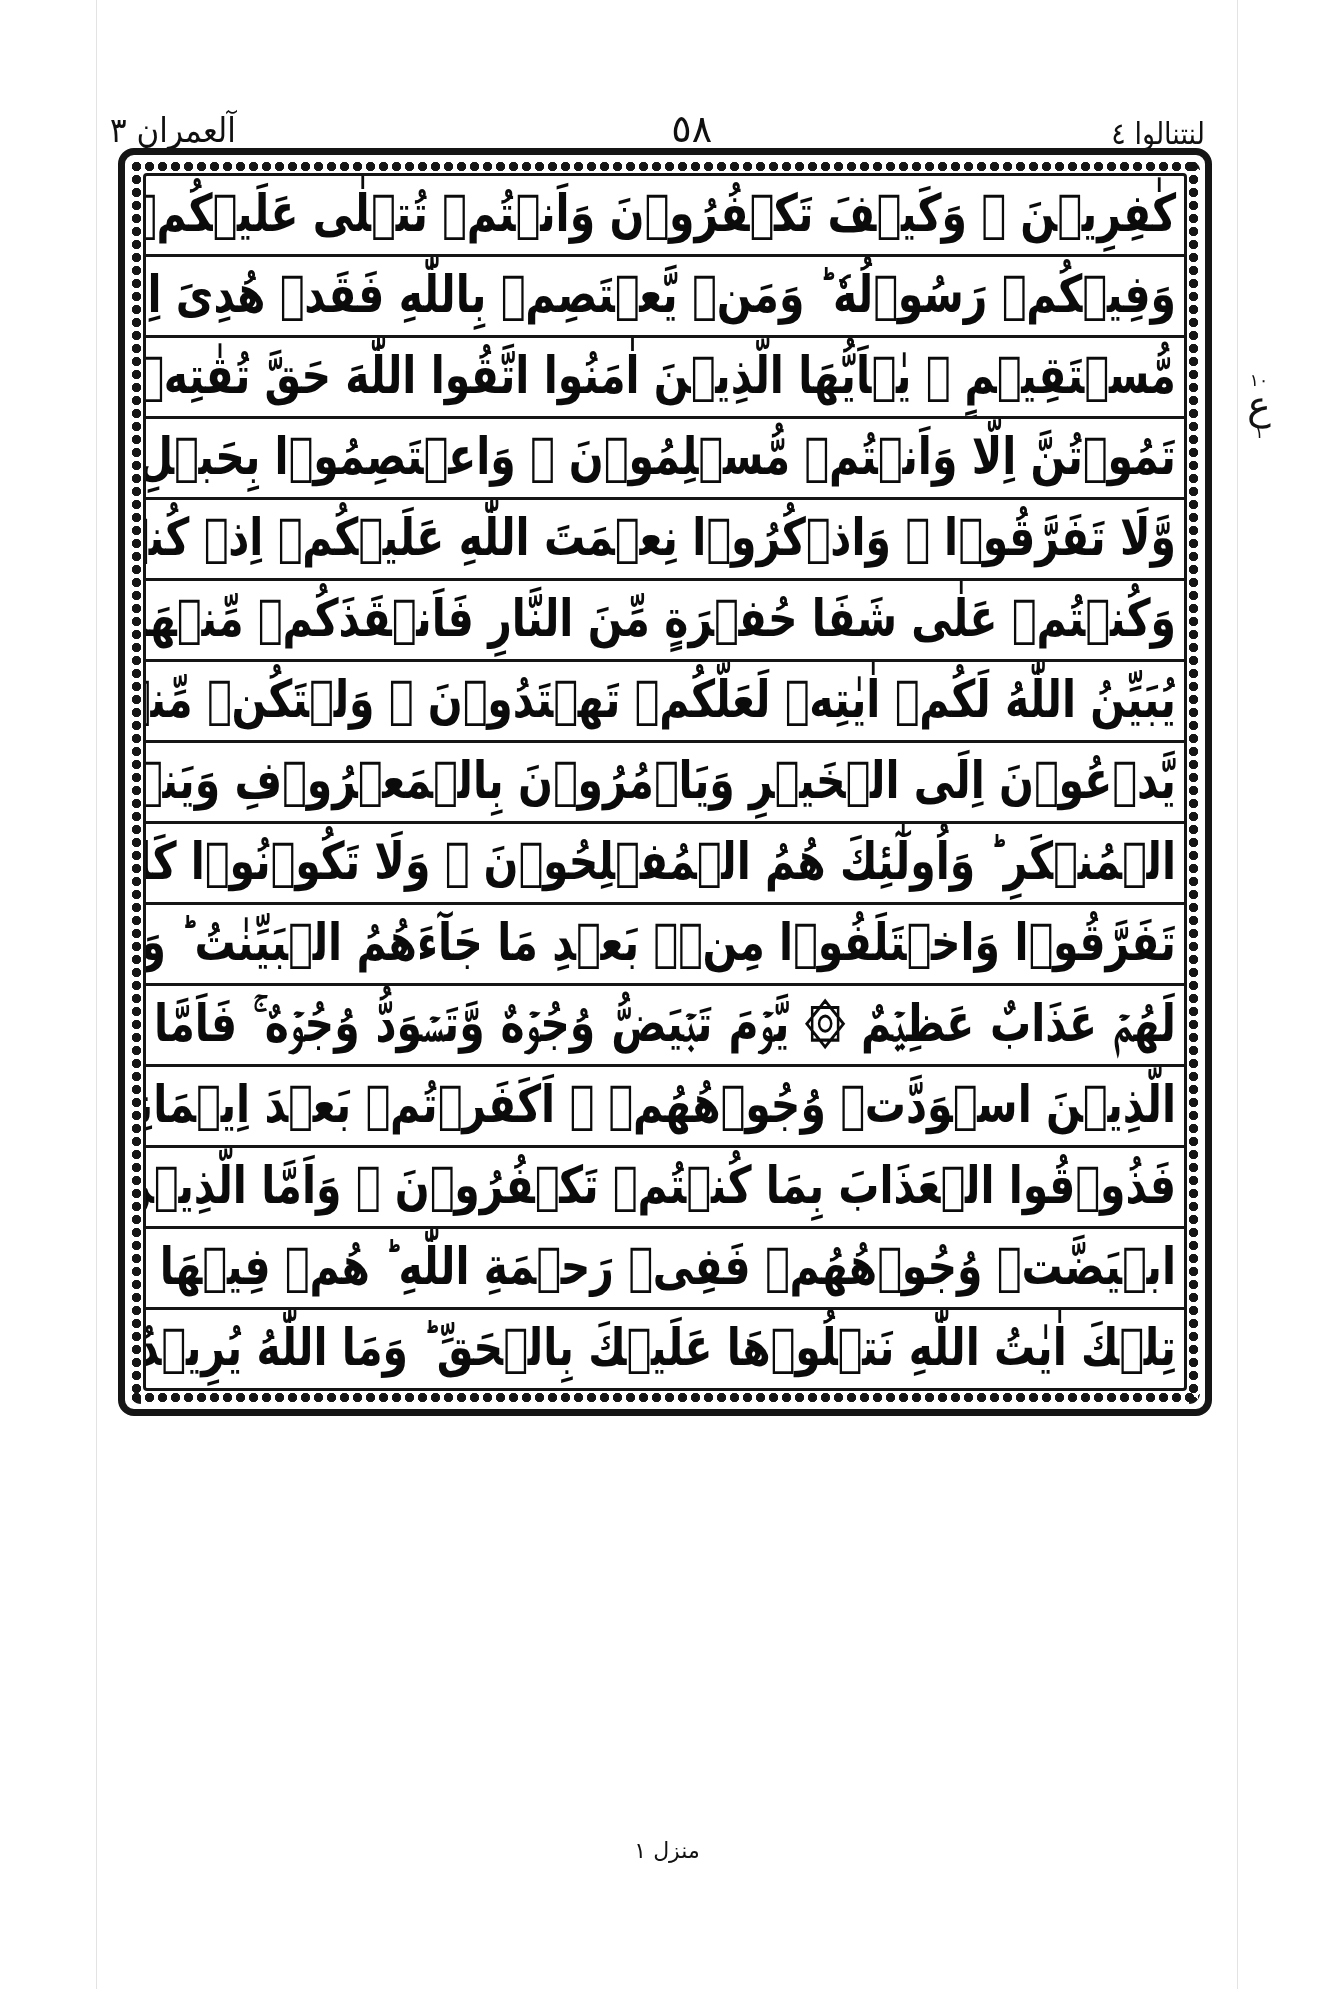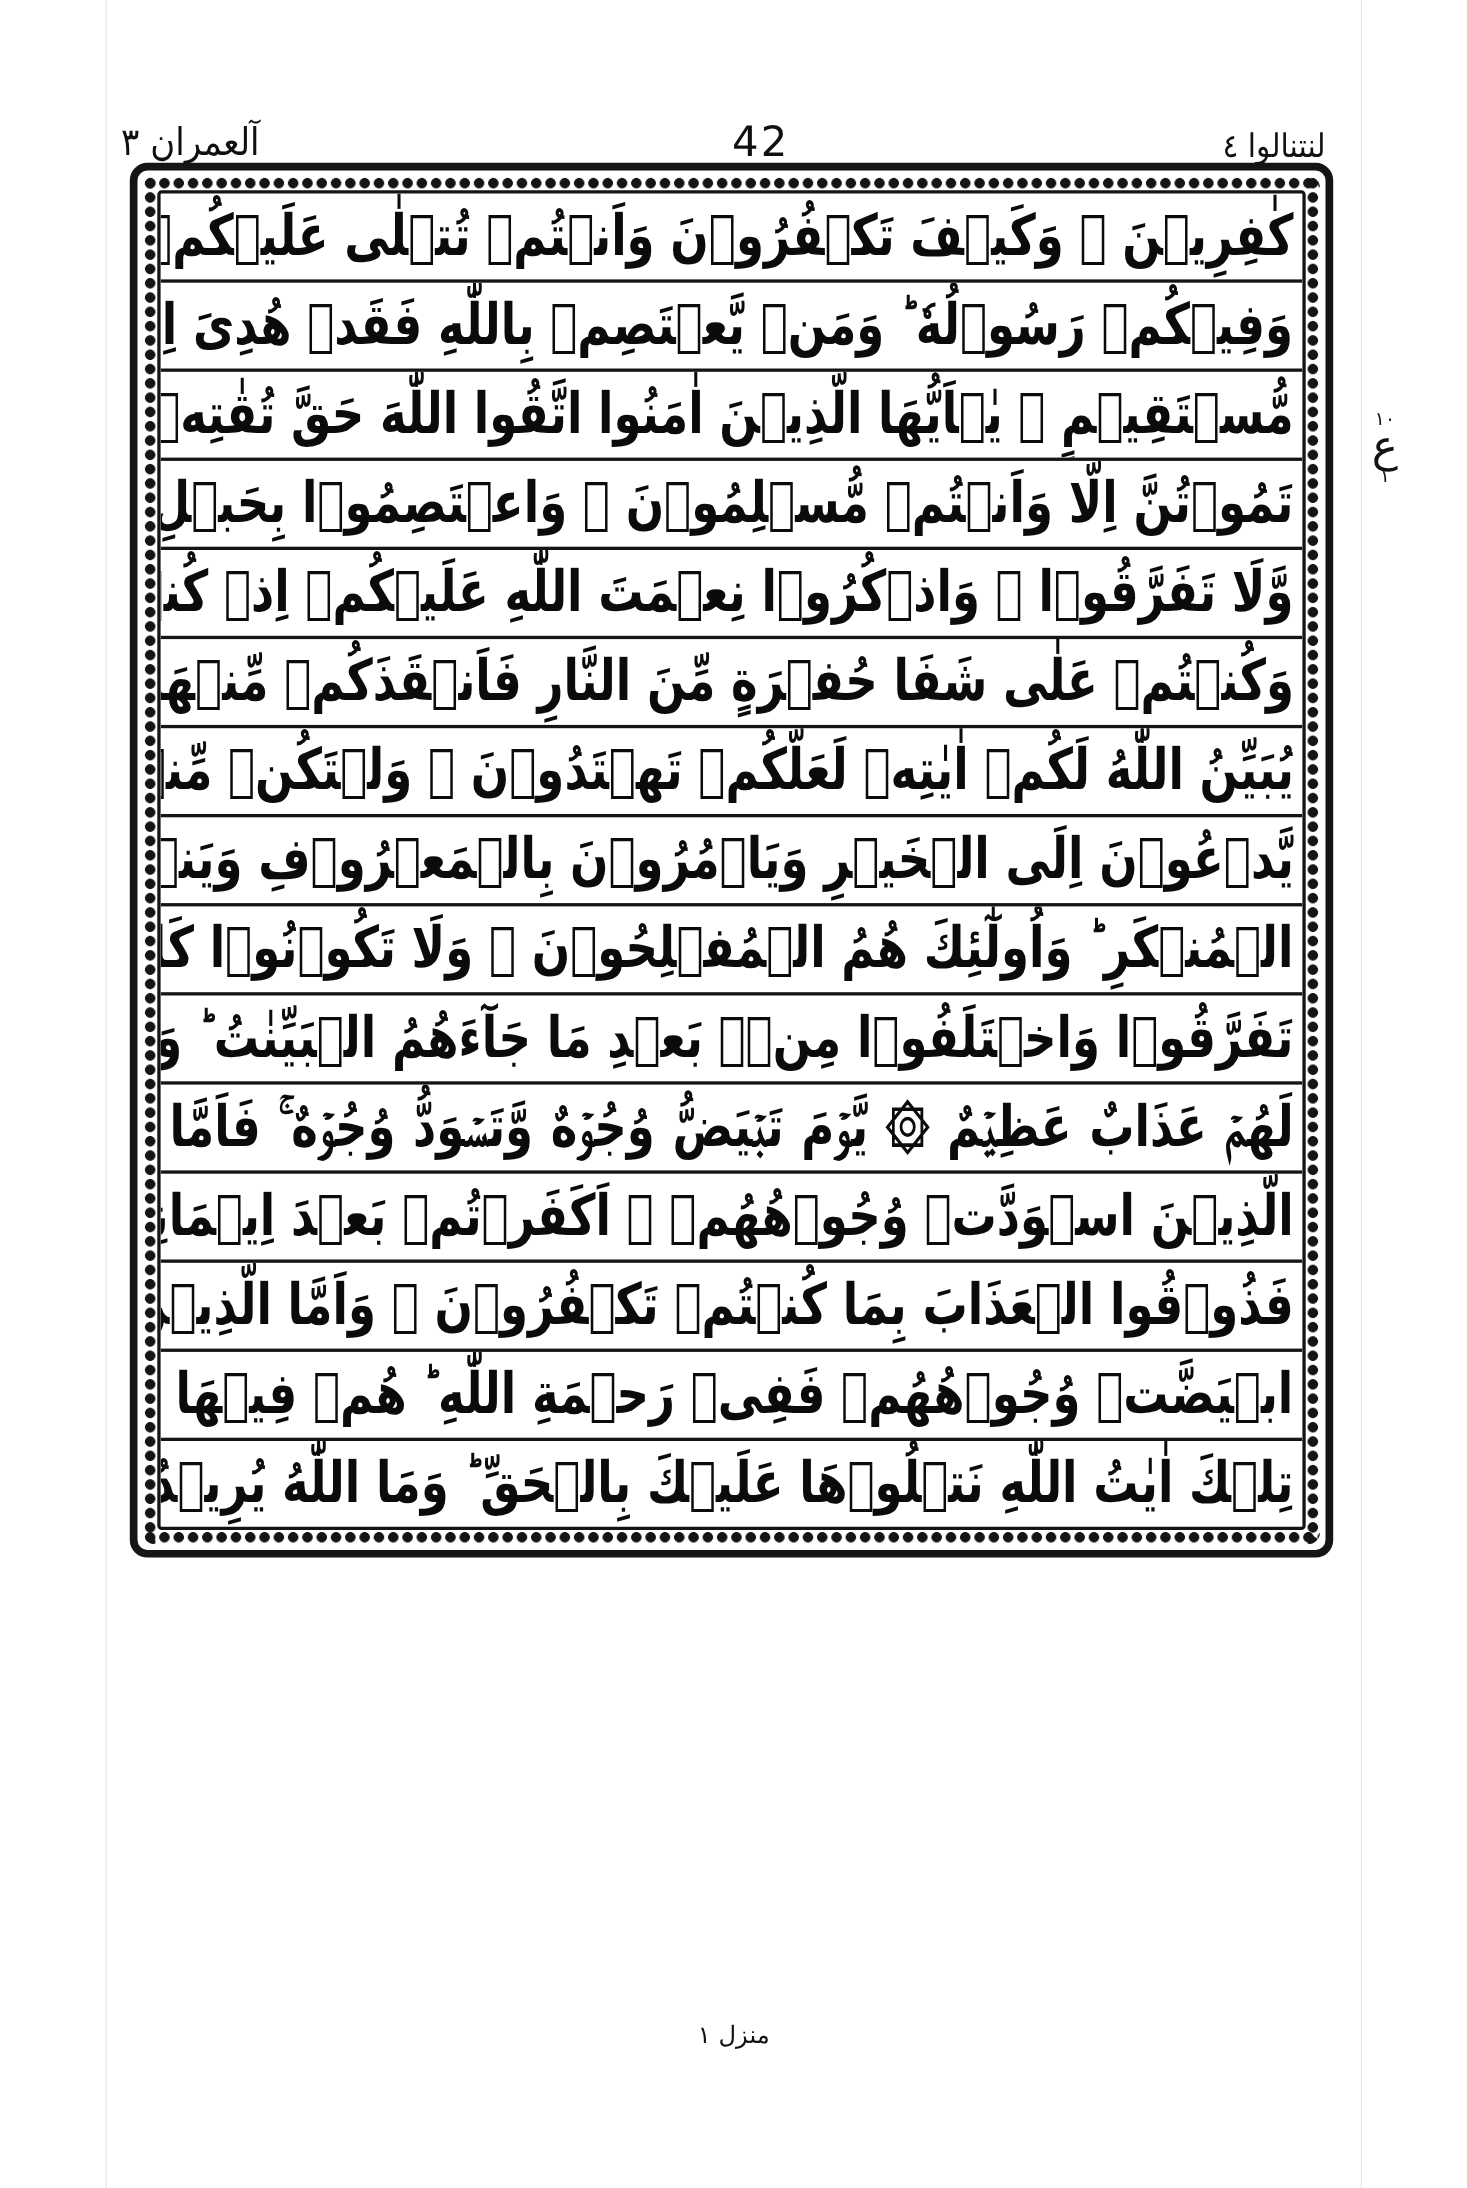--- a/index.html
+++ b/index.html
@@ -182,21 +182,21 @@
     font-family: "DejaVu Sans", "Liberation Sans", sans-serif;
   }
 </style>
 </head>
 <body>
 
 <div class="page-sheet"></div>
 
 <div class="page-header">
   <span class="hdr-item hdr-surah">آلعمران ٣</span>
-  <span class="hdr-item hdr-page">42</span>
+  <span class="hdr-item hdr-page">٥٨</span>
   <span class="hdr-item hdr-juz">لنتنالوا ٤</span>
 </div>
 
 <div class="quran-frame">
   <div class="beaded-band">
     <div class="bead-h top"></div>
     <div class="bead-h bottom"></div>
     <div class="bead-v left"></div>
     <div class="bead-v right"></div>
   </div>

